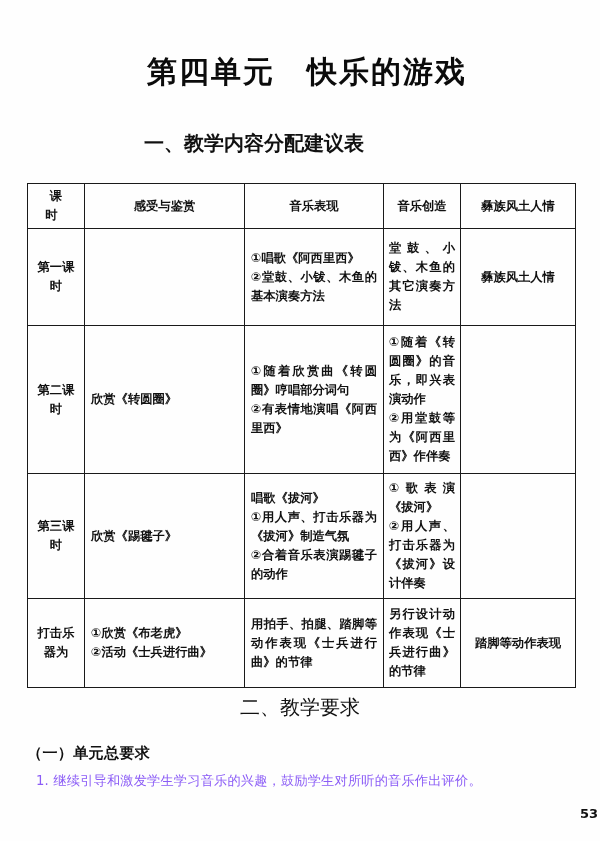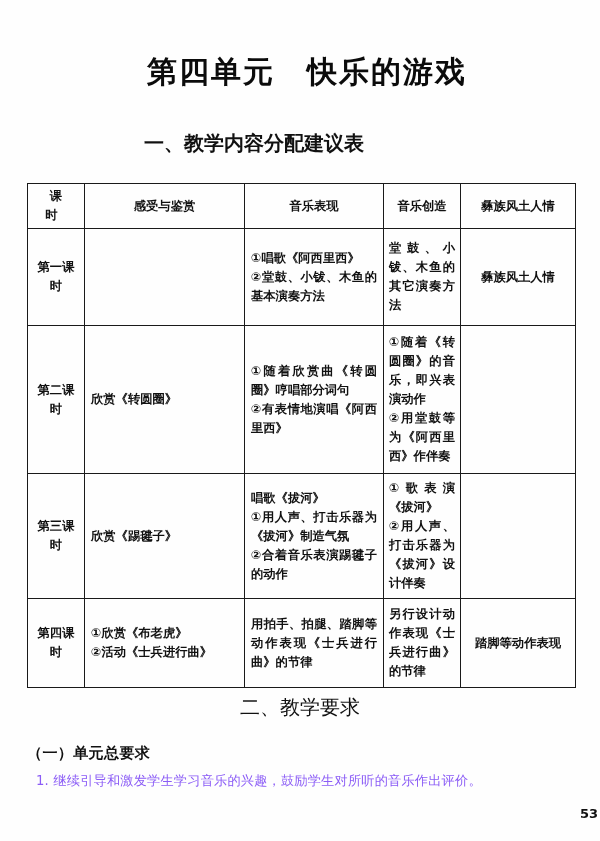--- a/index.html
+++ b/index.html
@@ -195,21 +195,21 @@
         <td class="cell-center cell-text">第三课时</td>
         <td class="cell-justify cell-text">欣赏《踢毽子》</td>
         <td class="cell-justify cell-text">唱歌《拔河》
 ①用人声、打击乐器为《拔河》制造气氛
 ②合着音乐表演踢毽子的动作</td>
         <td class="cell-narrow cell-text">①歌表演《拔河》
 ②用人声、打击乐器为《拔河》设计伴奏</td>
         <td class="cell-center cell-text"></td>
       </tr>
       <tr class="row-4">
-        <td class="cell-center cell-text">第四课时</td>
+        <td class="cell-center cell-text">打击乐器为</td>
         <td class="cell-justify cell-text">①欣赏《布老虎》
 ②活动《士兵进行曲》</td>
         <td class="cell-justify cell-text">用拍手、拍腿、踏脚等动作表现《士兵进行曲》的节律</td>
         <td class="cell-narrow cell-text">另行设计动作表现《士兵进行曲》的节律</td>
         <td class="cell-center cell-text">踏脚等动作表现</td>
       </tr>
     </tbody>
   </table>
 
   <div class="section-two-title">二、教学要求</div>

